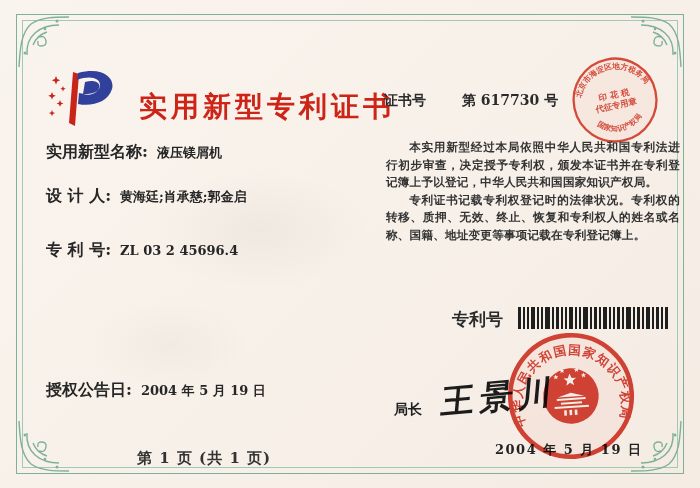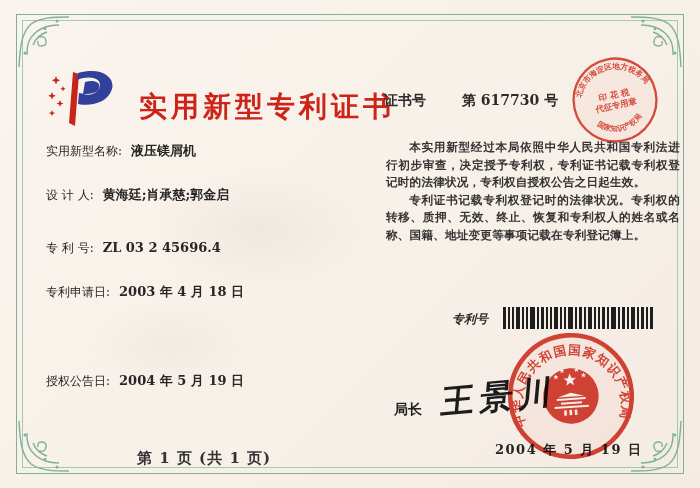--- a/index.html
+++ b/index.html
@@ -27,32 +27,32 @@
   
   .logo{position:absolute;left:46px;top:68px;width:80px;height:64px;}
   .title{
     position:absolute;left:127px;top:76px;margin:12px;
     font-size:28px;font-weight:700;color:#ce2418;letter-spacing:4px;white-space:nowrap;
   }
   .certno{position:absolute;left:384px;top:92px;font-size:14px;font-weight:700;color:#2b2b2b;white-space:nowrap;}
   .certno .val{margin-left:36px;}
   
   .field{position:absolute;left:46px;white-space:nowrap;font-size:13px;color:#262626;}
-  .field .lbl{font-weight:400;font-size:12px;margin-right:9px;}
+  .field .lbl{font-weight:700;font-size:16px;margin-right:9px;}
   .field .val{font-weight:600;}
-  .f1{top:142px}.f2{top:186px}.f3{top:240px}.f4{top:283px}.f5{top:327px}.f6{top:372px}
+  .f1{top:142px}.f2{top:186px}.f3{top:240px}.f4{top:283px}.f5{top:327px}.f6{top:380px}
   
   .body-text{position:absolute;left:386px;top:139px;width:294px;}
   .body-text p{
     margin:0;font-size:11.6px;line-height:17.6px;font-weight:600;color:#333;
     text-indent:2em;text-align:justify;text-justify:inter-ideograph;letter-spacing:0.2px;
   }
   
   .barcode-row{position:absolute;left:452px;top:307px;white-space:nowrap;}
-  .barcode-row .lbl{font-size:12px;font-weight:700;color:#2b2b2b;vertical-align:middle;font-style:italic;}
+  .barcode-row .lbl{font-size:17px;font-weight:700;color:#2b2b2b;vertical-align:middle;}
   .barcode-row svg{vertical-align:middle;margin-left:10px;}
   
   .director-row{position:absolute;left:394px;top:381px;white-space:nowrap;}
   .director-row .lbl{font-size:14px;font-weight:700;color:#222;text-align:center;}
   .signature{
     display:inline-block;margin-left:14px;font-size:33px;font-weight:700;color:#1c1c1c;
     transform:rotate(-5deg) skewX(-10deg);letter-spacing:6px;position:relative;top:-6px;
   }
   
   .tax-stamp{position:absolute;left:569px;top:54px;width:92px;height:92px;transform:rotate(-12deg);mix-blend-mode:multiply;opacity:0.92;}
@@ -162,29 +162,26 @@
 
   <div class="field f1">
     <span class="lbl">实用新型名称:</span><span class="val">液压镁屑机</span>
   </div>
   <div class="field f2">
     <span class="lbl">设 计 人:</span><span class="val">黄海廷;肖承慈;郭金启</span>
   </div>
   <div class="field f3">
     <span class="lbl">专 利 号:</span><span class="val">ZL 03 2 45696.4</span>
   </div>
-  <div class="field f4">
-    <span class="lbl">专利申请日:</span><span class="val">2003 年 4 月 18 日</span>
-  </div>
   <div class="field f6">
     <span class="lbl">授权公告日:</span><span class="val">2004 年 5 月 19 日</span>
   </div>
 
   <div class="body-text">
-    <p>本实用新型经过本局依照中华人民共和国专利法进行初步审查，决定授予专利权，专利证书记载专利权登记时的法律状况，专利权自授权公告之日起生效。</p>
+    <p>本实用新型经过本局依照中华人民共和国专利法进行初步审查，决定授予专利权，颁发本证书并在专利登记簿上予以登记，中华人民共和国国家知识产权局。</p>
     <p>专利证书记载专利权登记时的法律状况。专利权的转移、质押、无效、终止、恢复和专利权人的姓名或名称、国籍、地址变更等事项记载在专利登记簿上。</p>
   </div>
 
   <div class="barcode-row">
     <span class="lbl">专利号</span>
     <svg width="150" height="24" viewBox="0 0 150 24">
       <g fill="#1e1e1e">
         <rect x="0" y="0" width="3" height="22"></rect>
           <rect x="5" y="0" width="2" height="22"></rect>
         <rect x="9" y="0" width="2" height="22"></rect>

